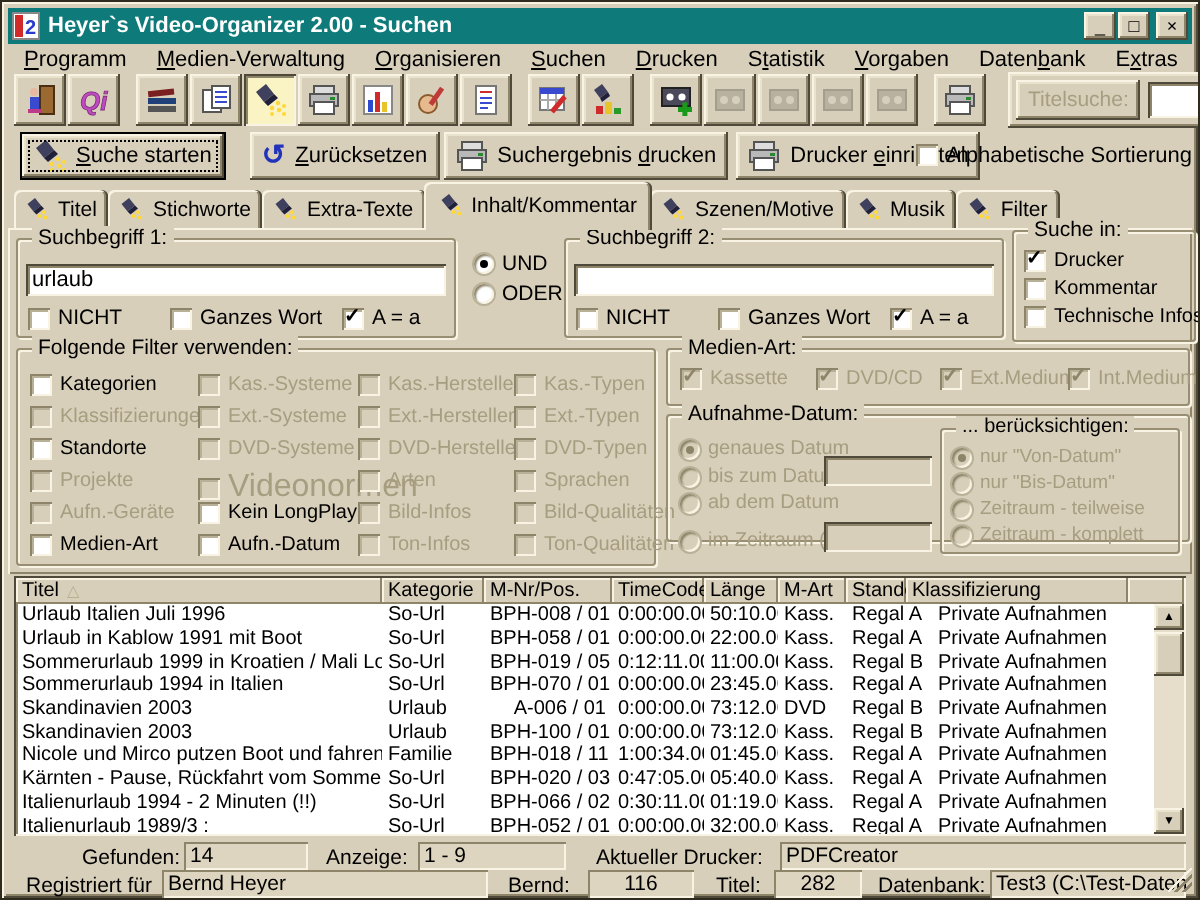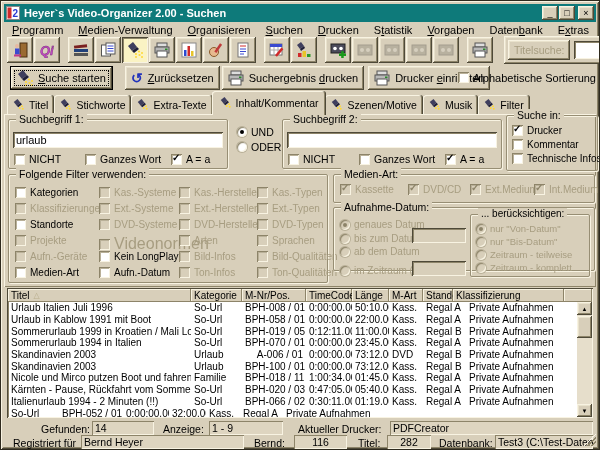--- a/index.html
+++ b/index.html
@@ -741,20 +741,21 @@
           <span class="td" style="width: 183px;">Italienurlaub 1994 - 2 Minuten (!!)</span>
           <span class="td" style="width: 51px;">So-Url</span>
           <span class="td right" style="width: 64px;">BPH-066 / 02</span>
           <span class="td right" style="width: 46px;">0:30:11.00</span>
           <span class="td right" style="width: 37px;">01:19.00</span>
           <span class="td" style="width: 34px;">Kass.</span>
           <span class="td" style="width: 43px;">Regal A</span>
           <span class="td" style="width: 111px;">Private Aufnahmen</span>
         </div>
         <div class="tr">
+          <span class="td" style="width: 183px;">Italienurlaub 1989/3 :</span>
           <span class="td" style="width: 51px;">So-Url</span>
           <span class="td right" style="width: 64px;">BPH-052 / 01</span>
           <span class="td right" style="width: 46px;">0:00:00.00</span>
           <span class="td right" style="width: 37px;">32:00.00</span>
           <span class="td" style="width: 34px;">Kass.</span>
           <span class="td" style="width: 43px;">Regal A</span>
           <span class="td" style="width: 111px;">Private Aufnahmen</span>
         </div>
       </div>
     <div class="vscroll">

